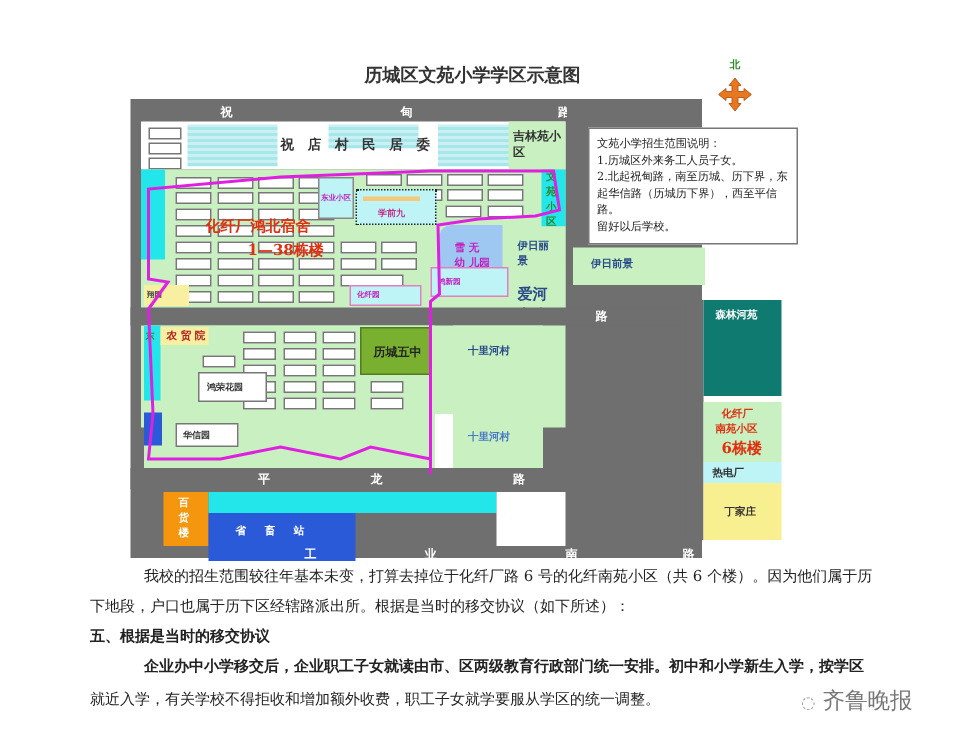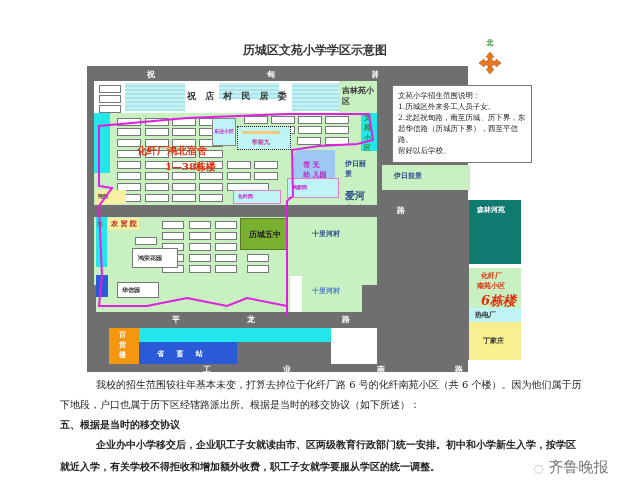--- a/index.html
+++ b/index.html
@@ -186,21 +186,21 @@
 
   <div class="block" style="left:0;top:246px;width:381px;height:14px;background:#6f6f6f;"></div>
   <span class="road-label" style="left:85px;top:248px;">平</span>
   <span class="road-label" style="left:160px;top:248px;">龙</span>
   <span class="road-label" style="left:255px;top:248px;">路</span>
 
   <div class="block" style="left:22px;top:262px;width:30px;height:36px;background:#f5960f;">
     <span class="lbl" style="left:10px;top:2px;width:10px;font-size:7px;color:#fff;line-height:10px;">百 货 楼</span>
   </div>
   <div class="block cyan" style="left:52px;top:262px;width:192px;height:14px;"></div>
-  <div class="block" style="left:52px;top:276px;width:98px;height:22px;background:#2a5ad8;">
+  <div class="block" style="left:52px;top:276px;width:98px;height:32px;background:#2a5ad8;">
     <span class="lbl" style="left:18px;top:7px;font-size:7px;color:#fff;letter-spacing:5px;">省 畜 站</span>
   </div>
   <div class="block" style="left:244px;top:262px;width:46px;height:36px;background:#fff;"></div>
 
   <span class="road-label" style="left:116px;top:298px;">工</span>
   <span class="road-label" style="left:196px;top:298px;">业</span>
   <span class="road-label" style="left:290px;top:298px;">南</span>
   <span class="road-label" style="left:368px;top:298px;">路</span>
 
   <svg class="block" style="left:0;top:0;" width="381" height="306">
@@ -221,31 +221,31 @@
   <div>留好以后学校。</div>
 </div>
 
 <div class="abs" style="left:457px;top:200px;width:12px;height:160px;background:#6f6f6f;"></div>
 <div class="abs" style="left:469px;top:200px;width:52px;height:64px;background:#0f7a70;">
   <span class="lbl" style="left:8px;top:5px;font-size:7px;color:#fff;">森林河苑</span>
 </div>
 <div class="abs" style="left:469px;top:268px;width:52px;height:40px;background:#c8f0c0;">
   <div class="lbl" style="left:12px;top:3px;font-size:7px;color:#e03010;">化纤厂</div>
   <div class="lbl" style="left:8px;top:13px;font-size:7px;color:#e03010;">南苑小区</div>
-  <div class="lbl" style="left:12px;top:24px;font-size:13px;color:#e03010;font-style:italic;">6栋楼</div>
+  <div class="lbl" style="left:12px;top:24px;font-size:10px;color:#e03010;">6栋楼</div>
 </div>
 <div class="abs" style="left:469px;top:308px;width:52px;height:14px;background:#bff4f6;">
   <span class="lbl" style="left:6px;top:2px;font-size:7px;color:#333;">热电厂</span>
 </div>
 <div class="abs" style="left:469px;top:322px;width:52px;height:38px;background:#f8f090;">
   <span class="lbl" style="left:14px;top:14px;font-size:7px;color:#333;">丁家庄</span>
 </div>
 
 <div class="para" style="left:96px;top:378px;">我校的招生范围较往年基本未变，打算去掉位于化纤厂路 6 号的化纤南苑小区（共 6 个楼）。因为他们属于历</div>
 <div class="para" style="left:60px;top:398px;">下地段，户口也属于历下区经辖路派出所。根据是当时的移交协议（如下所述）：</div>
 <div class="para" style="left:60px;top:418px;font-weight:bold;">五、根据是当时的移交协议</div>
 <div class="para" style="left:96px;top:438px;font-weight:bold;">企业办中小学移交后，企业职工子女就读由市、区两级教育行政部门统一安排。初中和小学新生入学，按学区</div>
-<div class="para" style="left:60px;top:460px;font-weight:bold;">就近入学，有关学校不得拒收和增加额外收费，职工子女就学要服从学区的统一调整。</div>
+<div class="para" style="left:60px;top:460px;font-weight:normal;">就近入学，有关学校不得拒收和增加额外收费，职工子女就学要服从学区的统一调整。</div>
 
 <div class="abs watermark">
   <span style="font-size:11px;color:#999;">◌</span>
   <span>齐鲁晚报</span>
 </div>
 
 </body></html>

